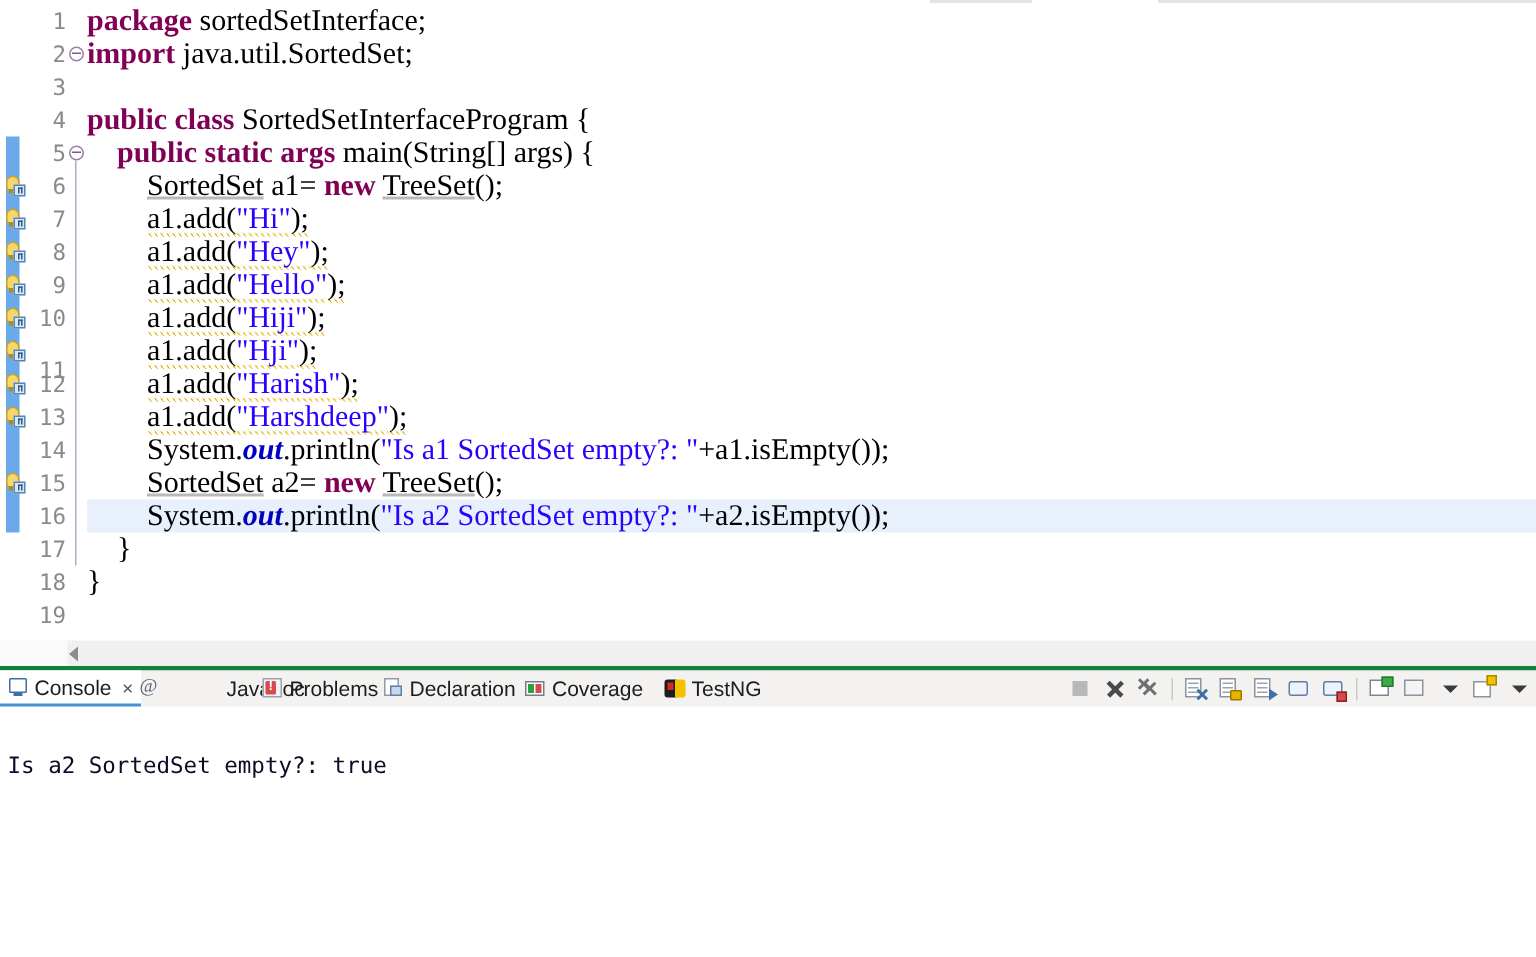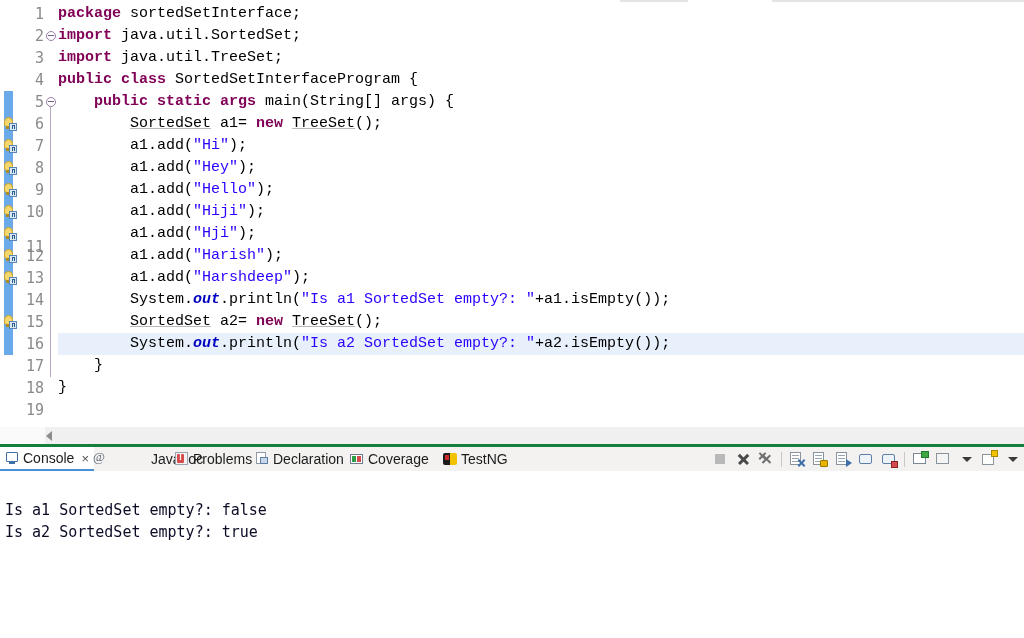--- a/index.html
+++ b/index.html
@@ -160,22 +160,22 @@
     width: 1082px;
     height: 22px;
     background: #e8f0fb;
   }
   .code-line {
     position: absolute;
     left: 0;
     height: 22px;
     line-height: 22px;
     white-space: pre;
-    font-family: Liberation Mono, monospace;
-    font-size: 15px;
+    font-family: Liberation Serif, serif;
+    font-size: 20px;
     color: #000000;
   }
   .kw   { color: #7f0055; font-weight: bold; }
   .str  { color: #2a00ff; }
   .fld  { color: #0000c0; font-weight: bold; font-style: italic; }
   .plain{ color: #000000; }
   .unres{
     color: #000000;
     text-decoration: underline;
     text-decoration-color: #b9b9b9;
@@ -608,21 +608,20 @@
 
     <div class="fold-ruler" id="fold-ruler">
         <div class="fold-marker" style="top: 29px;"></div>
         <div class="fold-marker" style="top: 95px;"></div>
         <div class="fold-line" style="top: 105px; height: 270px;"></div>
       </div>
 
     <div class="code-area" id="code-area">
         <div class="code-line" style="top: 1px;"><span class="kw">package</span><span class="plain"> sortedSetInterface;</span></div>
         <div class="code-line" style="top: 23px;"><span class="kw">import</span><span class="plain"> java.util.SortedSet;</span></div>
-        <div class="code-line" style="top: 45px;"><span class="kw">import</span><span class="plain"> java.util.TreeSet;</span></div>
         <div class="code-line" style="top: 67px;"><span class="kw">public</span><span class="plain"> </span><span class="kw">class</span><span class="plain"> SortedSetInterfaceProgram {</span></div>
         <div class="code-line" style="top: 89px;"><span class="plain">    </span><span class="kw">public</span><span class="plain"> </span><span class="kw">static</span><span class="plain"> </span><span class="kw">args</span><span class="plain"> main(String[] args) {</span></div>
         <div class="code-line" style="top: 111px;"><span class="plain">        </span><span class="unres">SortedSet</span><span class="plain"> a1= </span><span class="kw">new</span><span class="plain"> </span><span class="unres">TreeSet</span><span class="plain">();</span></div>
         <div class="code-line" style="top: 133px;"><span class="plain">        </span><span class="sq">a1.add(</span><span class="str sq">"Hi"</span><span class="sq">);</span></div>
         <div class="code-line" style="top: 155px;"><span class="plain">        </span><span class="sq">a1.add(</span><span class="str sq">"Hey"</span><span class="sq">);</span></div>
         <div class="code-line" style="top: 177px;"><span class="plain">        </span><span class="sq">a1.add(</span><span class="str sq">"Hello"</span><span class="sq">);</span></div>
         <div class="code-line" style="top: 199px;"><span class="plain">        </span><span class="sq">a1.add(</span><span class="str sq">"Hiji"</span><span class="sq">);</span></div>
         <div class="code-line" style="top: 221px;"><span class="plain">        </span><span class="sq">a1.add(</span><span class="str sq">"Hji"</span><span class="sq">);</span></div>
         <div class="code-line" style="top: 243px;"><span class="plain">        </span><span class="sq">a1.add(</span><span class="str sq">"Harish"</span><span class="sq">);</span></div>
         <div class="code-line" style="top: 265px;"><span class="plain">        </span><span class="sq">a1.add(</span><span class="str sq">"Harshdeep"</span><span class="sq">);</span></div>
@@ -732,18 +731,17 @@
           <span class="sq5"></span>
           <span class="star"></span>
         </div>
         <div class="tbtn ">
           <span class="caret-dn"></span>
         </div>
       </div>
 
 
     <div class="console-out" id="console-out">
-        <div class="out-line">Is a1 SortedSet empty?: false</div>
         <div class="out-line">Is a2 SortedSet empty?: true</div>
       </div>
   </div>
 
 </div>
 
 </body></html>

